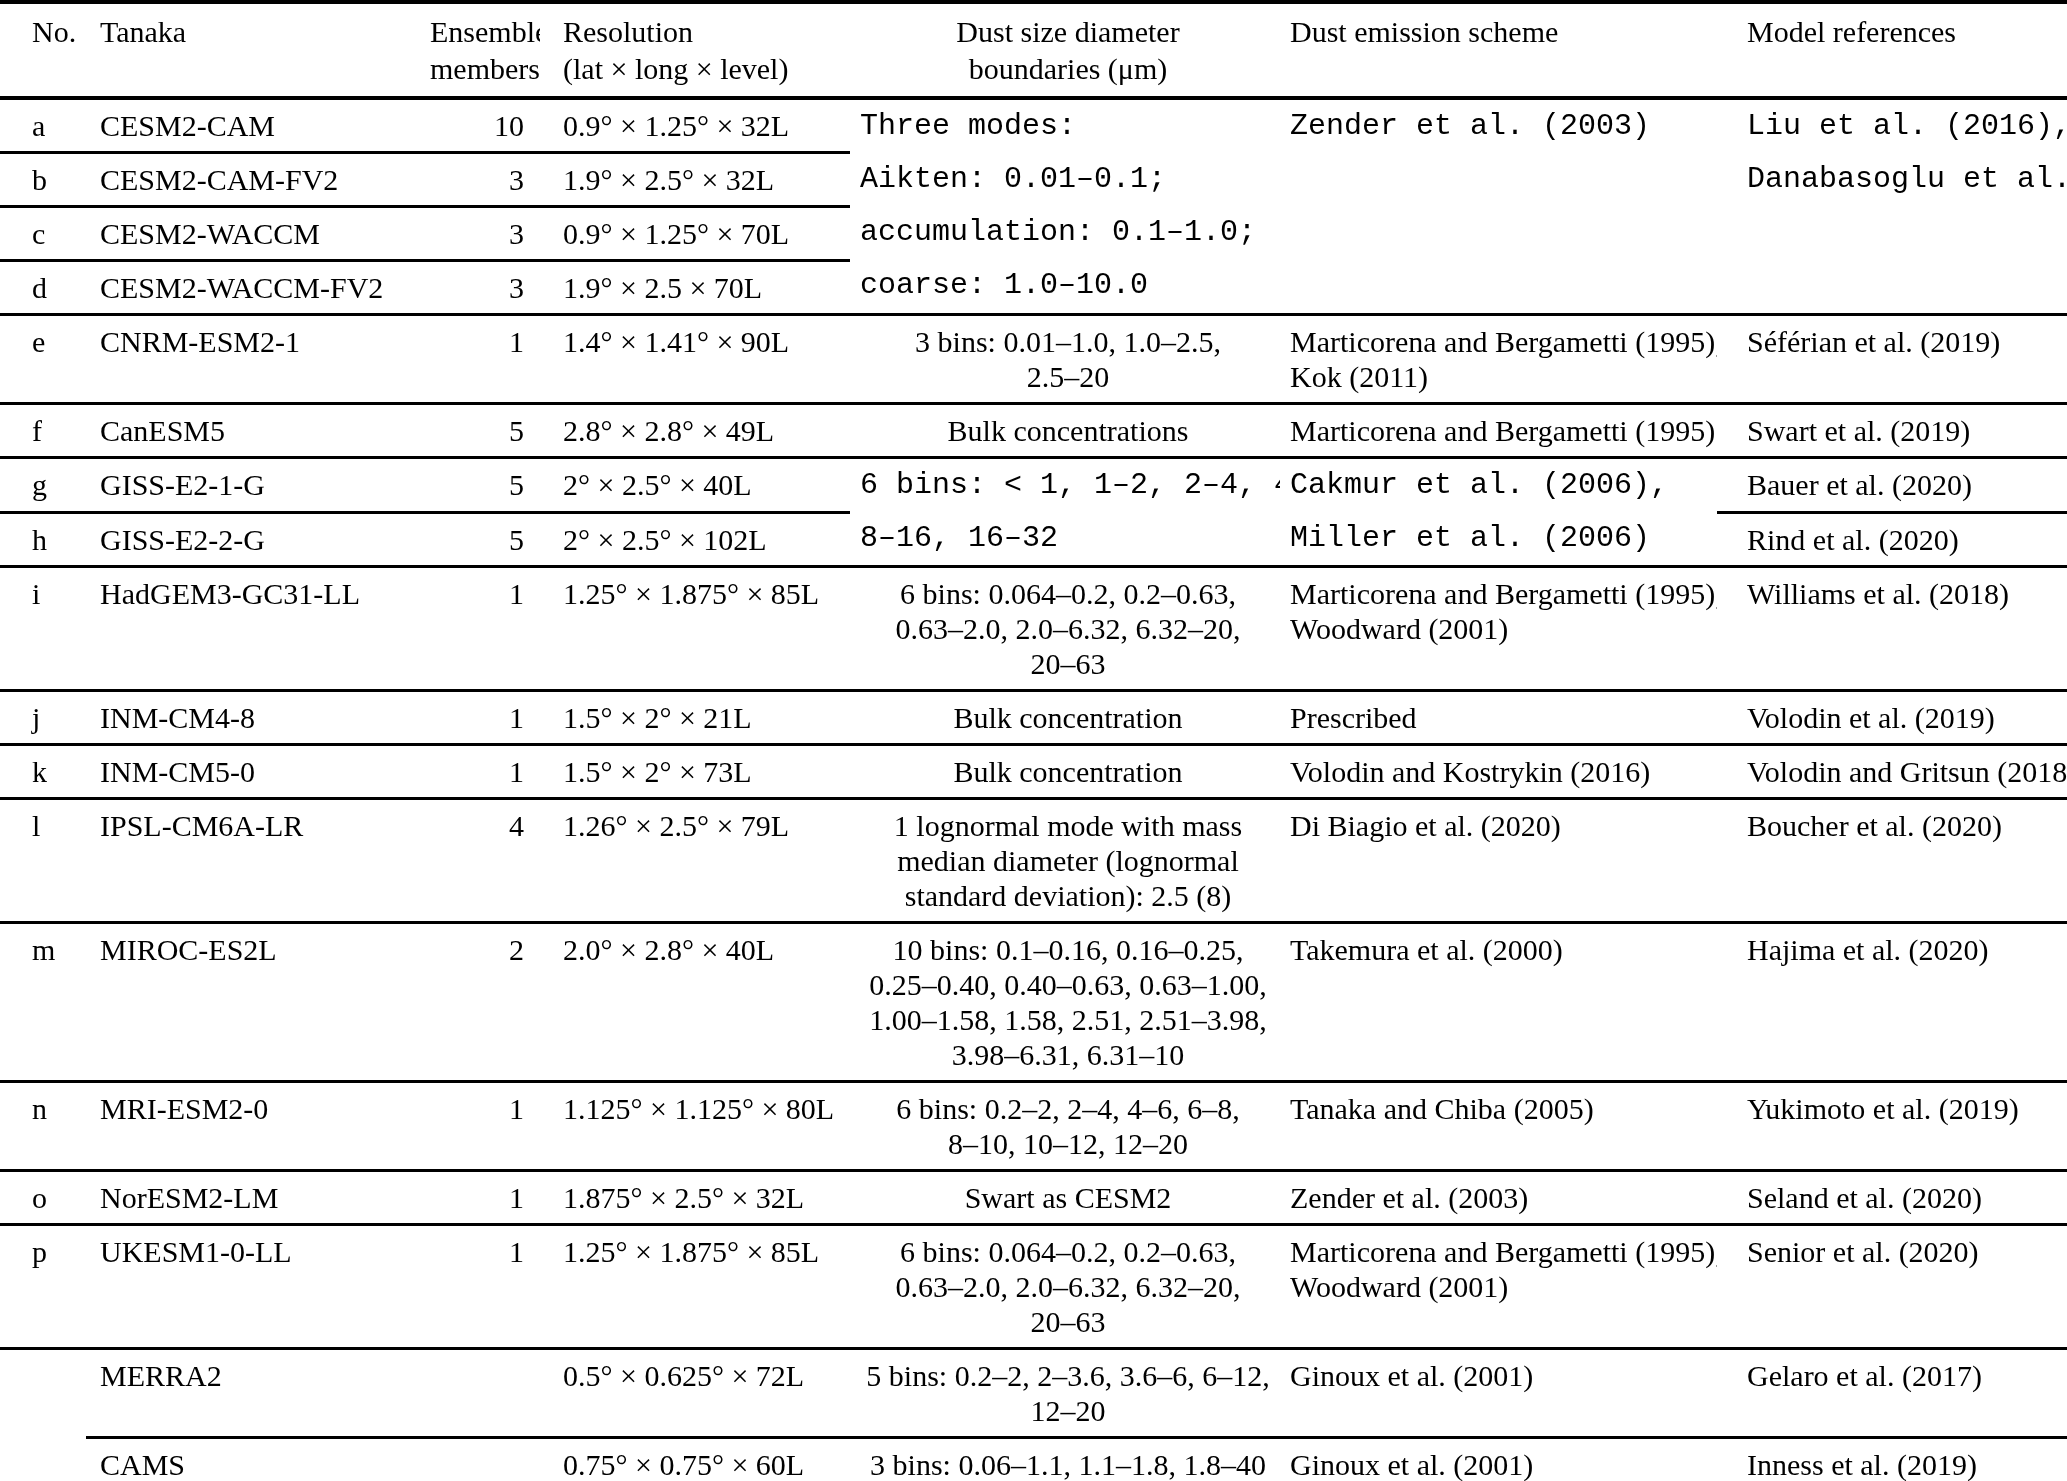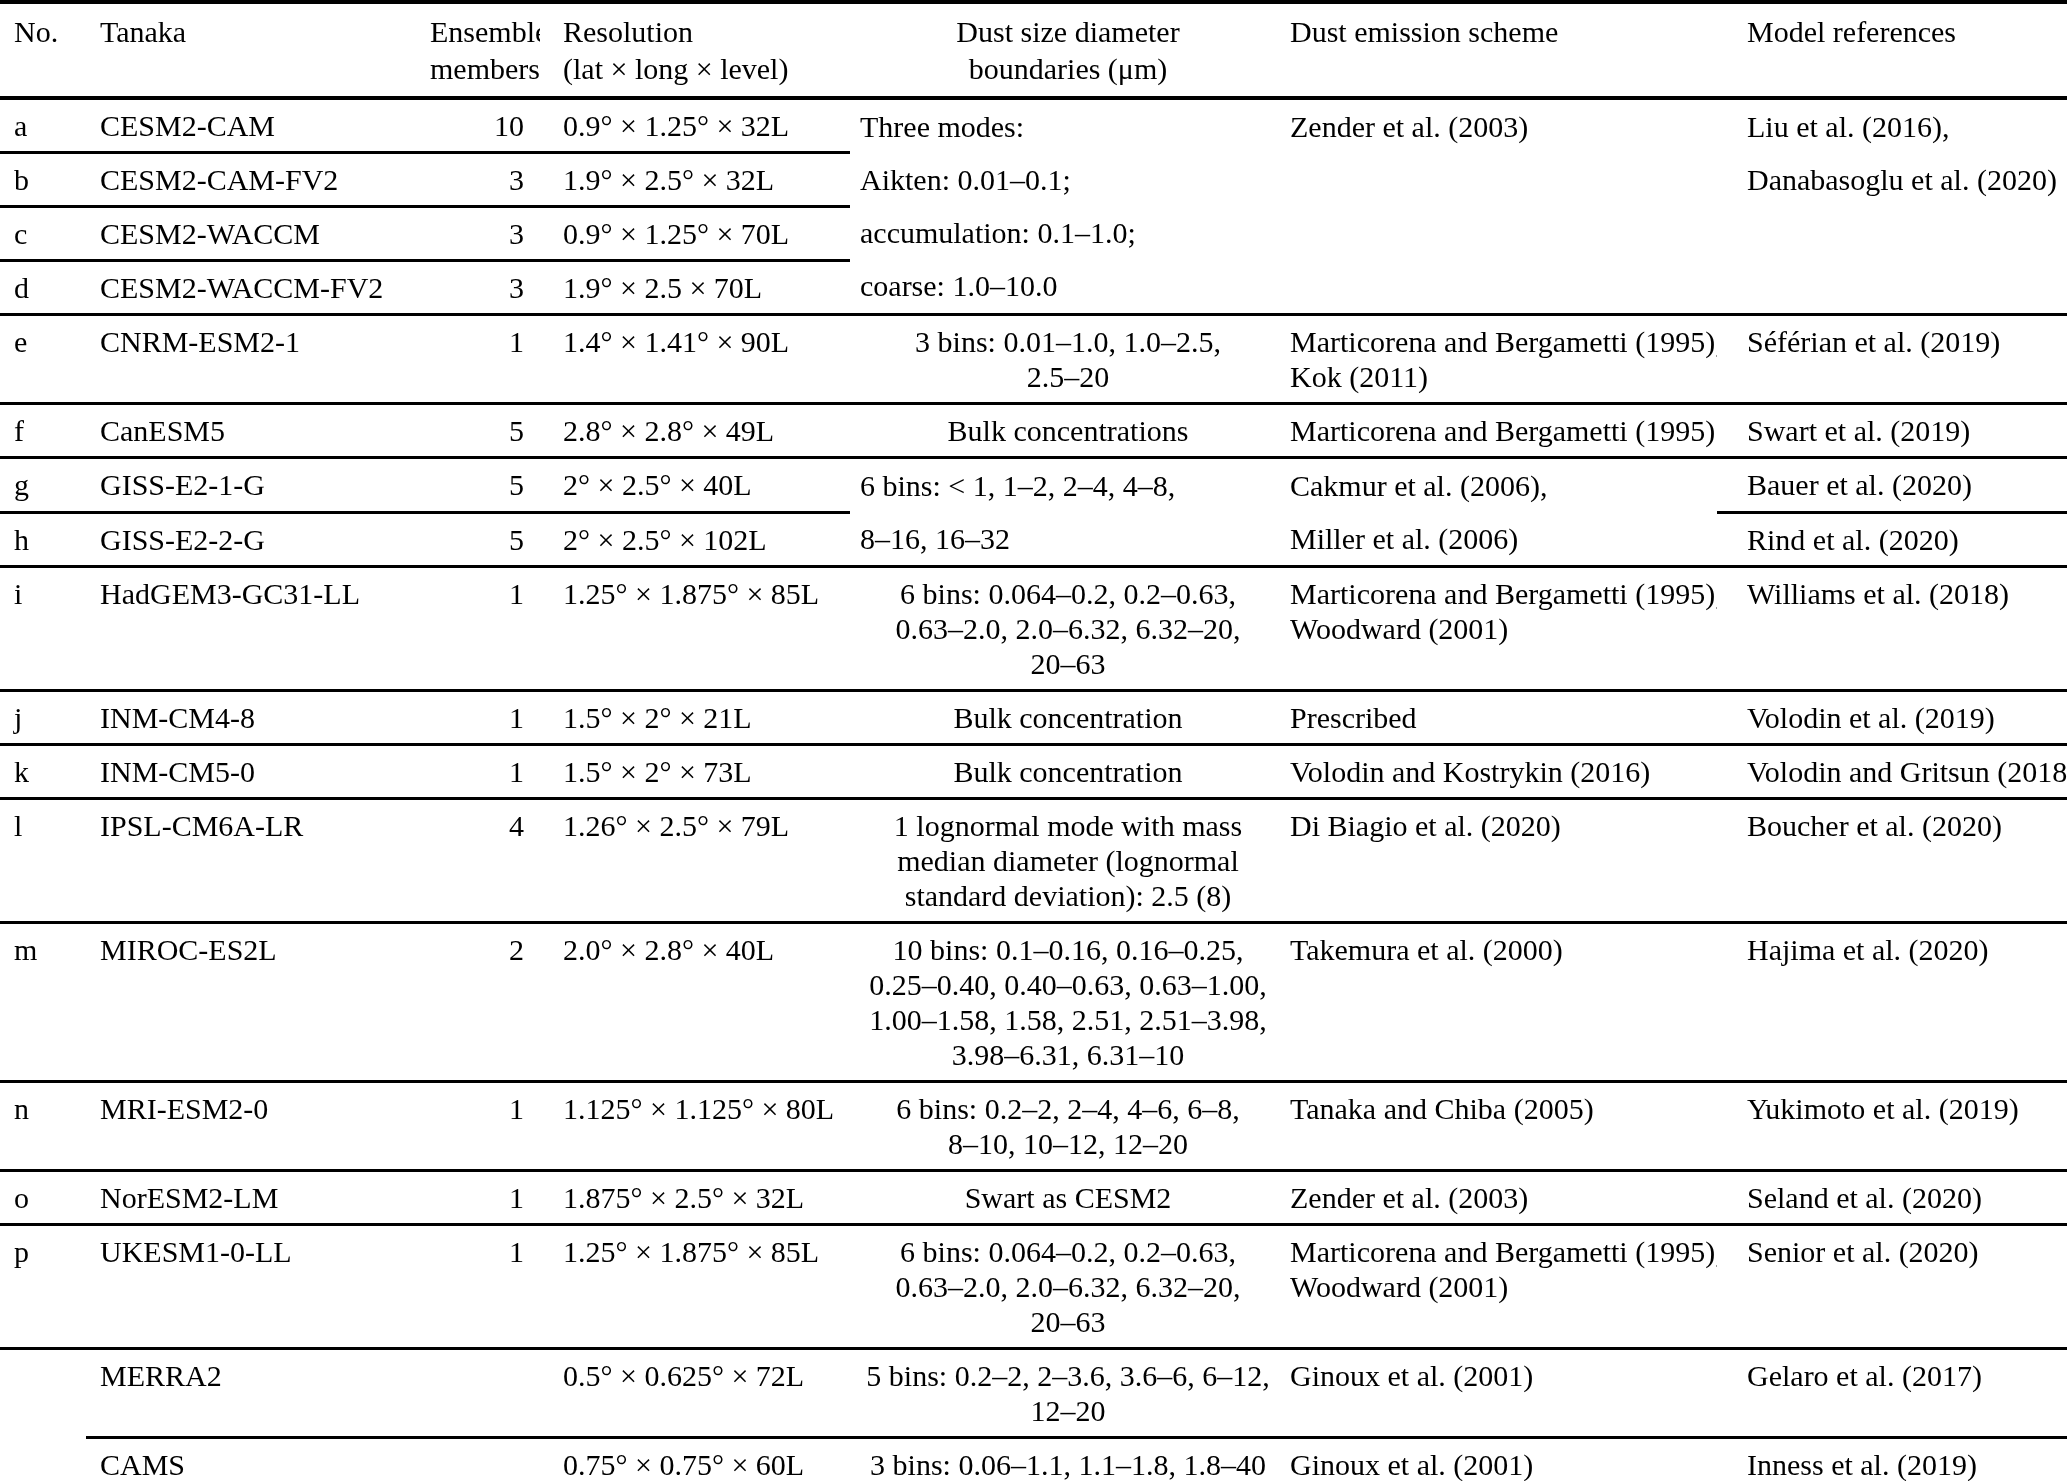--- a/index.html
+++ b/index.html
@@ -22,31 +22,31 @@
     text-align: left;
     overflow: hidden;
     white-space: nowrap;
   }
   thead td {
     line-height: 37px;
     padding-top: 9px;
     padding-bottom: 9px;
     border-bottom: 4px solid #000;
   }
-  .c1 { padding-left: 14px; }
+  .c1 { padding-left: 32px; }
   .c2 { padding-left: 14px; }
   .c3 { text-align: right; padding-right: 16px; }
   .c4 { padding-left: 23px; }
   .c5 { padding-left: 10px; text-align: center; }
   .c6 { padding-left: 10px; }
   .c7 { padding-left: 30px; }
   .rule  { border-bottom: 3px solid #000; }   
   .prule { border-bottom: 3px solid #000; }   
   .vspan { padding-top: 0; padding-bottom: 0; }  
-  .lnr { height: 53px; display: flex; align-items: center; }
+  .lnr { height: 53px; display: flex; align-items: center; font-family: Liberation Mono, monospace; }
 </style>
 </head>
 <body>
 
 <div class="page">
 <table class="models">
   <colgroup>
     <col style="width:86px">
         <col style="width:344px">
         <col style="width:110px">

